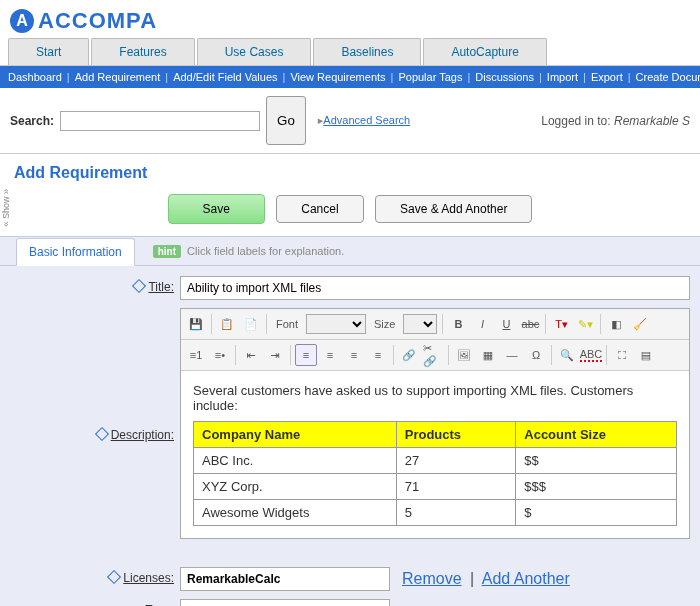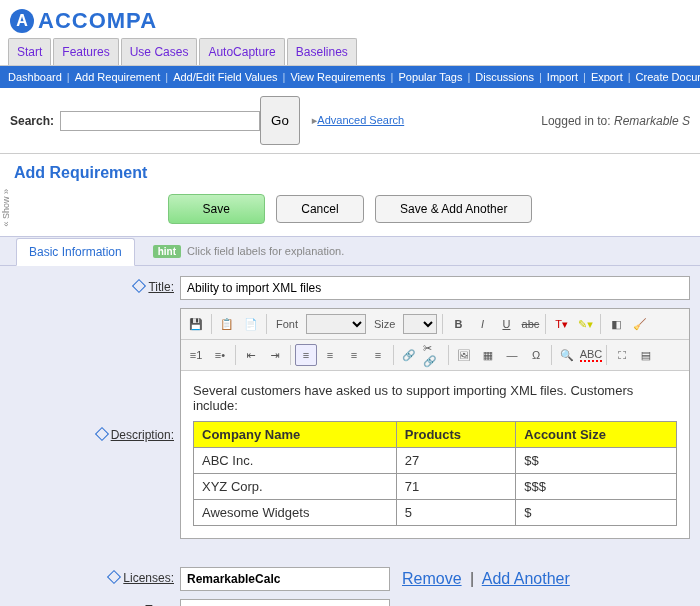--- a/index.html
+++ b/index.html
@@ -1,29 +1,29 @@
 <!DOCTYPE html>
 <html><head>
 <meta charset="utf-8">
 <style>
 * { box-sizing: border-box; margin: 0; padding: 0; }
 body { font-family: Arial, Helvetica, sans-serif; font-size: 12px; color: #333; background: #fff; width: 700px; overflow: hidden; }
 .logo { display: flex; align-items: center; padding: 8px 10px 4px; }
 .logo-circle { width: 24px; height: 24px; border-radius: 50%; background: #2a6ed3; color: #fff; display: flex; align-items: center; justify-content: center; font-weight: bold; font-size: 16px; margin-right: 4px; }
 .logo-text { font-size: 22px; font-weight: 600; color: #2a6ed3; letter-spacing: 1px; }
 .tabs { display: flex; gap: 0; padding: 0 8px; border-bottom: 1px solid #ccc; }
-.tab { background: #e6e6e6; border: 1px solid #bbb; border-bottom: none; padding: 6px 8px; font-size: 12px; color: #6d28d9; cursor: pointer; margin-right: 2px; border-radius: 2px 2px 0 0; }
+.tab { background: #e6e6e6; border: 1px solid #bbb; border-bottom: none; padding: 6px 27px; font-size: 12px; color: #0369a1; cursor: pointer; margin-right: 2px; border-radius: 2px 2px 0 0; }
 .tab.active { background: #2a6ed3; color: #fff; font-weight: bold; border-color: #2a6ed3; padding: 8px 14px; }
 .subnav { background: #2a6ed3; color: #fff; padding: 5px 8px; font-size: 11px; white-space: nowrap; overflow: hidden; }
 .subnav a { color: #fff; text-decoration: none; cursor: pointer; }
 .subnav .sep { color: #b6d0f3; margin: 0 5px; }
 .searchbar { display: flex; align-items: center; padding: 8px 10px; border-bottom: 1px solid #ccc; font-size: 12px; }
 .searchbar label { font-weight: bold; margin-right: 6px; }
 .searchbar input[type=text] { width: 200px; height: 20px; border: 1px solid #aaa; padding: 2px 4px; }
-.searchbar .go { padding: 16px 10px; border: 1px solid #999; background: #f0f0f0; cursor: pointer; border-radius: 3px; }
+.searchbar .go { margin-left: 6px; padding: 16px 10px; border: 1px solid #999; background: #f0f0f0; cursor: pointer; border-radius: 3px; }
 .searchbar .adv { margin-left: 12px; color: #2a6ed3; text-decoration: underline; cursor: pointer; font-size: 11px; }
 .searchbar .adv::before { content: "▸ "; color: #888; text-decoration: none; display: inline-block; }
 .logged { margin-left: auto; font-style: normal; color: #555; }
 .logged i { font-style: italic; }
 .showhide { position: absolute; left: 0; top: 185px; writing-mode: vertical-rl; transform: rotate(180deg); font-size: 9px; color: #888; padding: 4px 1px; }
 .page-title { color: #2a6ed3; font-size: 16px; font-weight: bold; padding: 10px 14px 6px; }
 .action-row { text-align: center; padding: 6px 0 12px; }
 .btn { display: inline-block; padding: 6px 24px; border: 1px solid #999; border-radius: 4px; background: #f4f4f4; cursor: pointer; font-size: 12px; margin: 0 4px; }
 .btn.save { background: linear-gradient(#bdf0bb, #8ae08a); border-color: #7cc97c; padding: 7px 34px; font-weight: 500; }
 .section-head { display: flex; align-items: center; background: #e9ebf6; padding: 0 10px; border-top: 1px solid #c4c7e0; border-bottom: 1px solid #c4c7e0; }
@@ -59,22 +59,22 @@
 
 <div class="logo">
   <div class="logo-circle">A</div>
   <div class="logo-text">ACCOMPA</div>
 </div>
 
 <div class="tabs" id="main-tabs">
     <div class="tab">Start</div>
     <div class="tab">Features</div>
     <div class="tab">Use Cases</div>
+    <div class="tab">Baselines</div>
     <div class="tab">AutoCapture</div>
-    <div class="tab">Baselines</div>
   </div>
 
 <div class="subnav" id="subnav"><a>Dashboard</a><span class="sep">|</span><a>Add Requirement</a><span class="sep">|</span><a>Add/Edit Field Values</a><span class="sep">|</span><a>View Requirements</a><span class="sep">|</span><a>Popular Tags</a><span class="sep">|</span><a>Discussions</a><span class="sep">|</span><a>Import</a><span class="sep">|</span><a>Export</a><span class="sep">|</span><a>Create Docum</a></div>
 
 <div class="searchbar">
   <label>Search:</label>
   <input type="text" style="">
   <button class="go">Go</button>
   <span class="adv">Advanced Search</span>
   <span class="logged">

